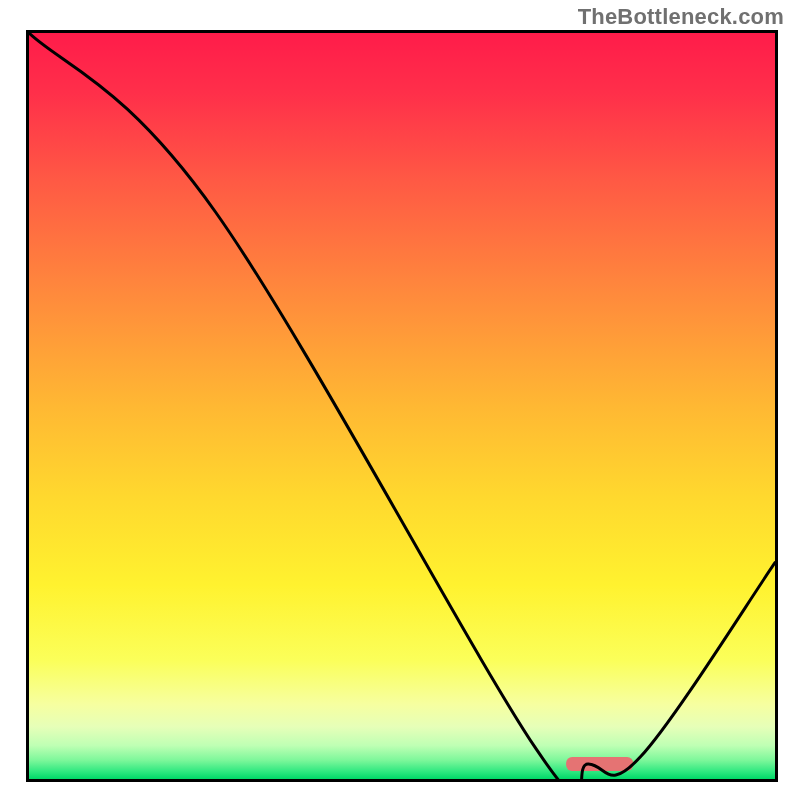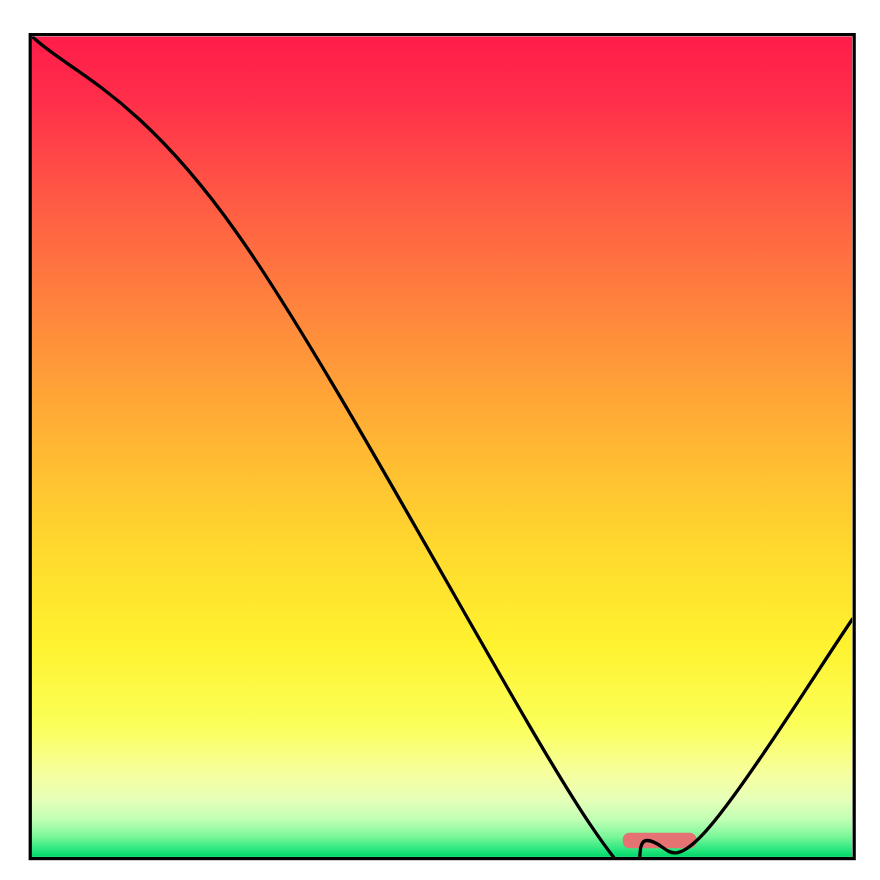--- a/index.html
+++ b/index.html
@@ -49,20 +49,21 @@
   .marker {
     fill: #e57373;
     stroke: none;
   }
 </style>
 </head>
 <body>
 
 <div class="stage">
 
+  <div class="watermark">TheBottleneck.com</div>
 
   <div class="plot">
     <svg viewBox="0 0 746 746" preserveAspectRatio="none">
       <defs>
         <linearGradient id="bg-grad" x1="0" y1="0" x2="0" y2="1">
         <stop offset="0.00%" stop-color="#ff1c4a"></stop>
             <stop offset="8.00%" stop-color="#ff2f4a"></stop>
             <stop offset="20.00%" stop-color="#ff5a44"></stop>
             <stop offset="35.00%" stop-color="#ff8a3c"></stop>
             <stop offset="50.00%" stop-color="#ffb833"></stop>

